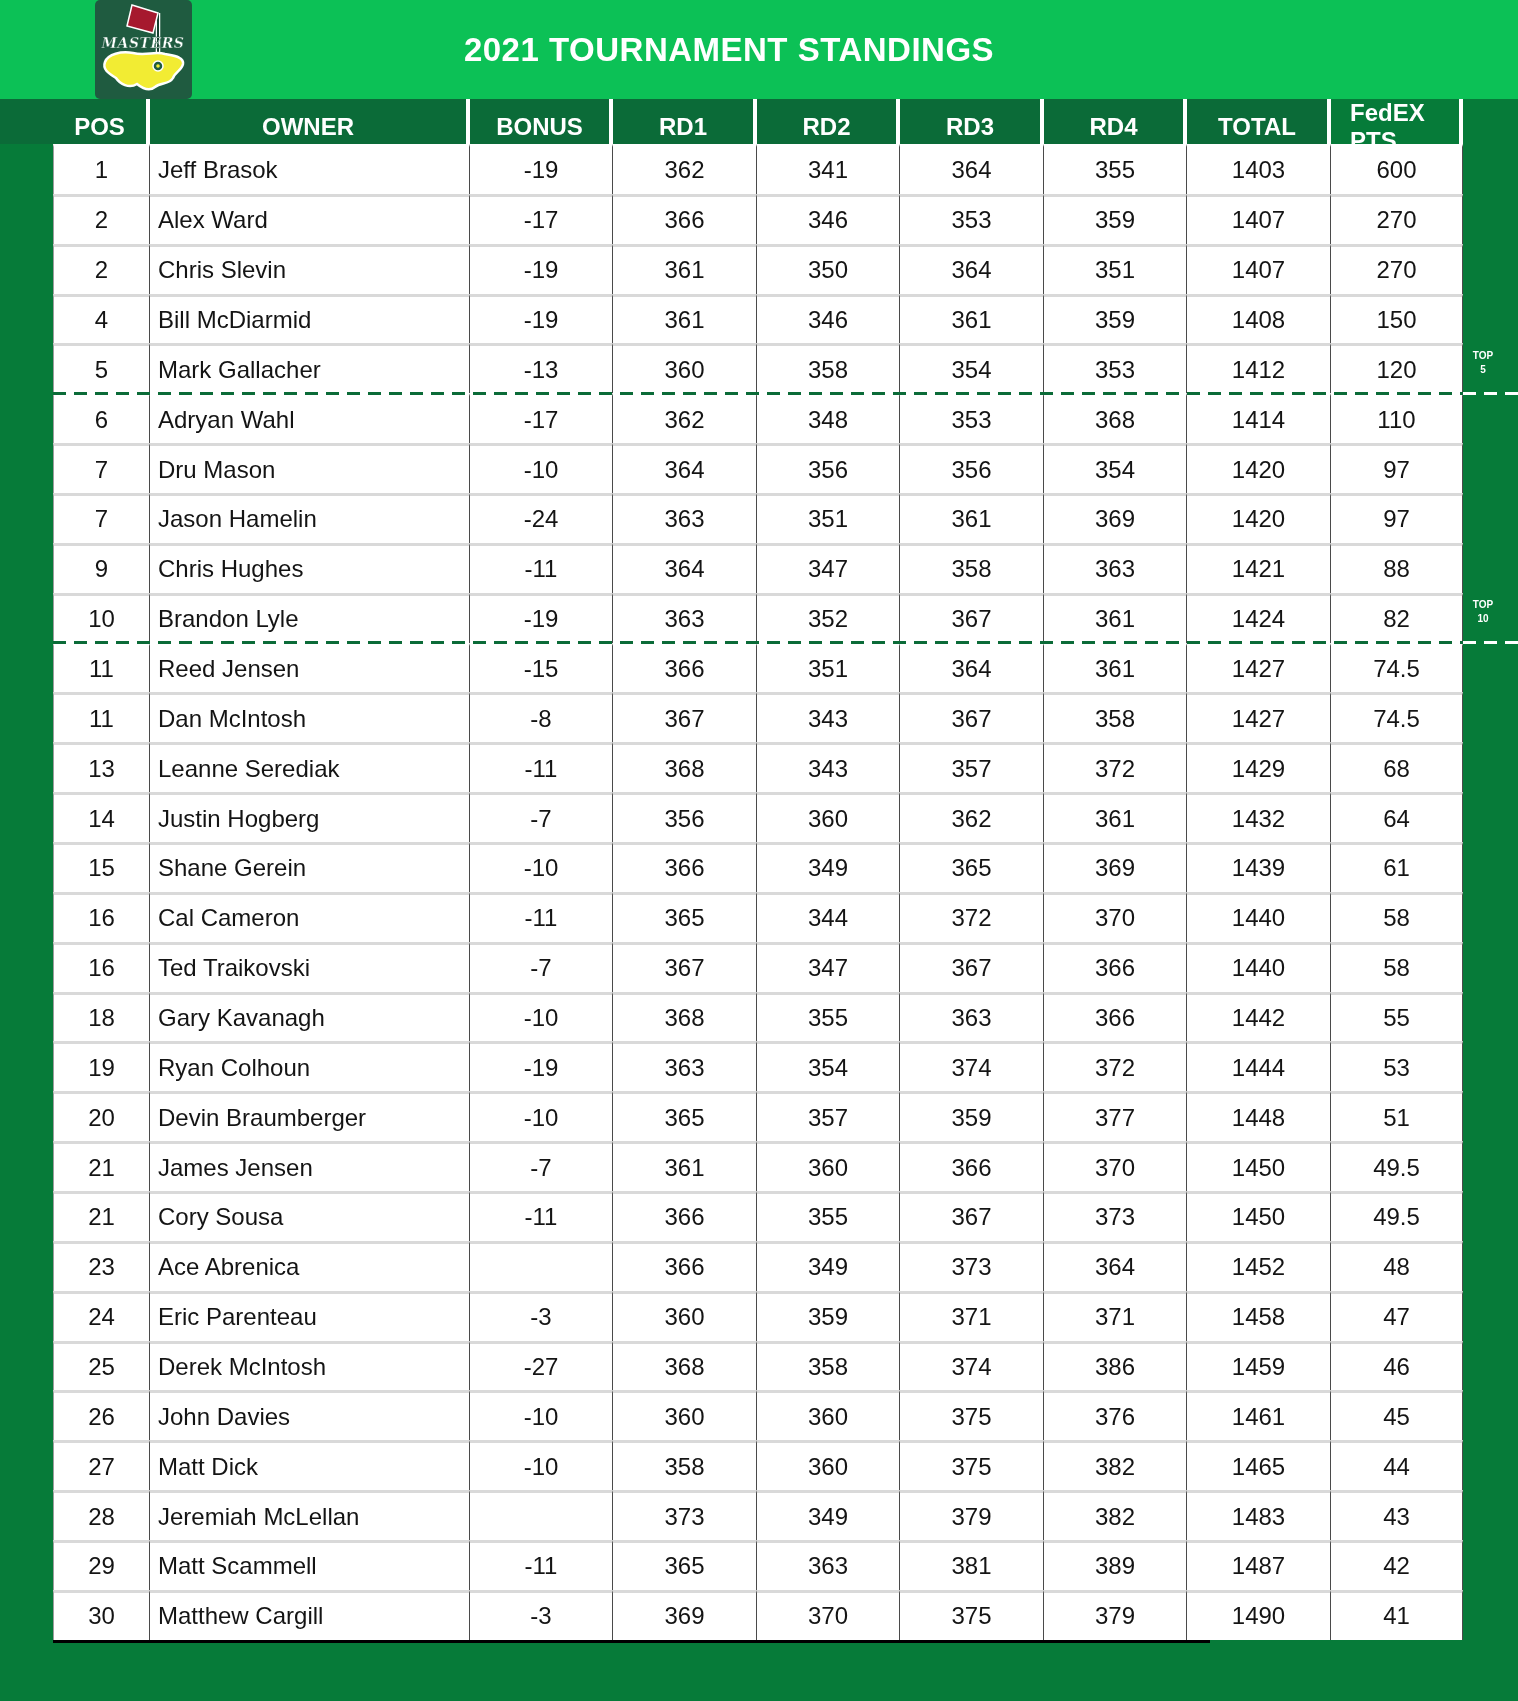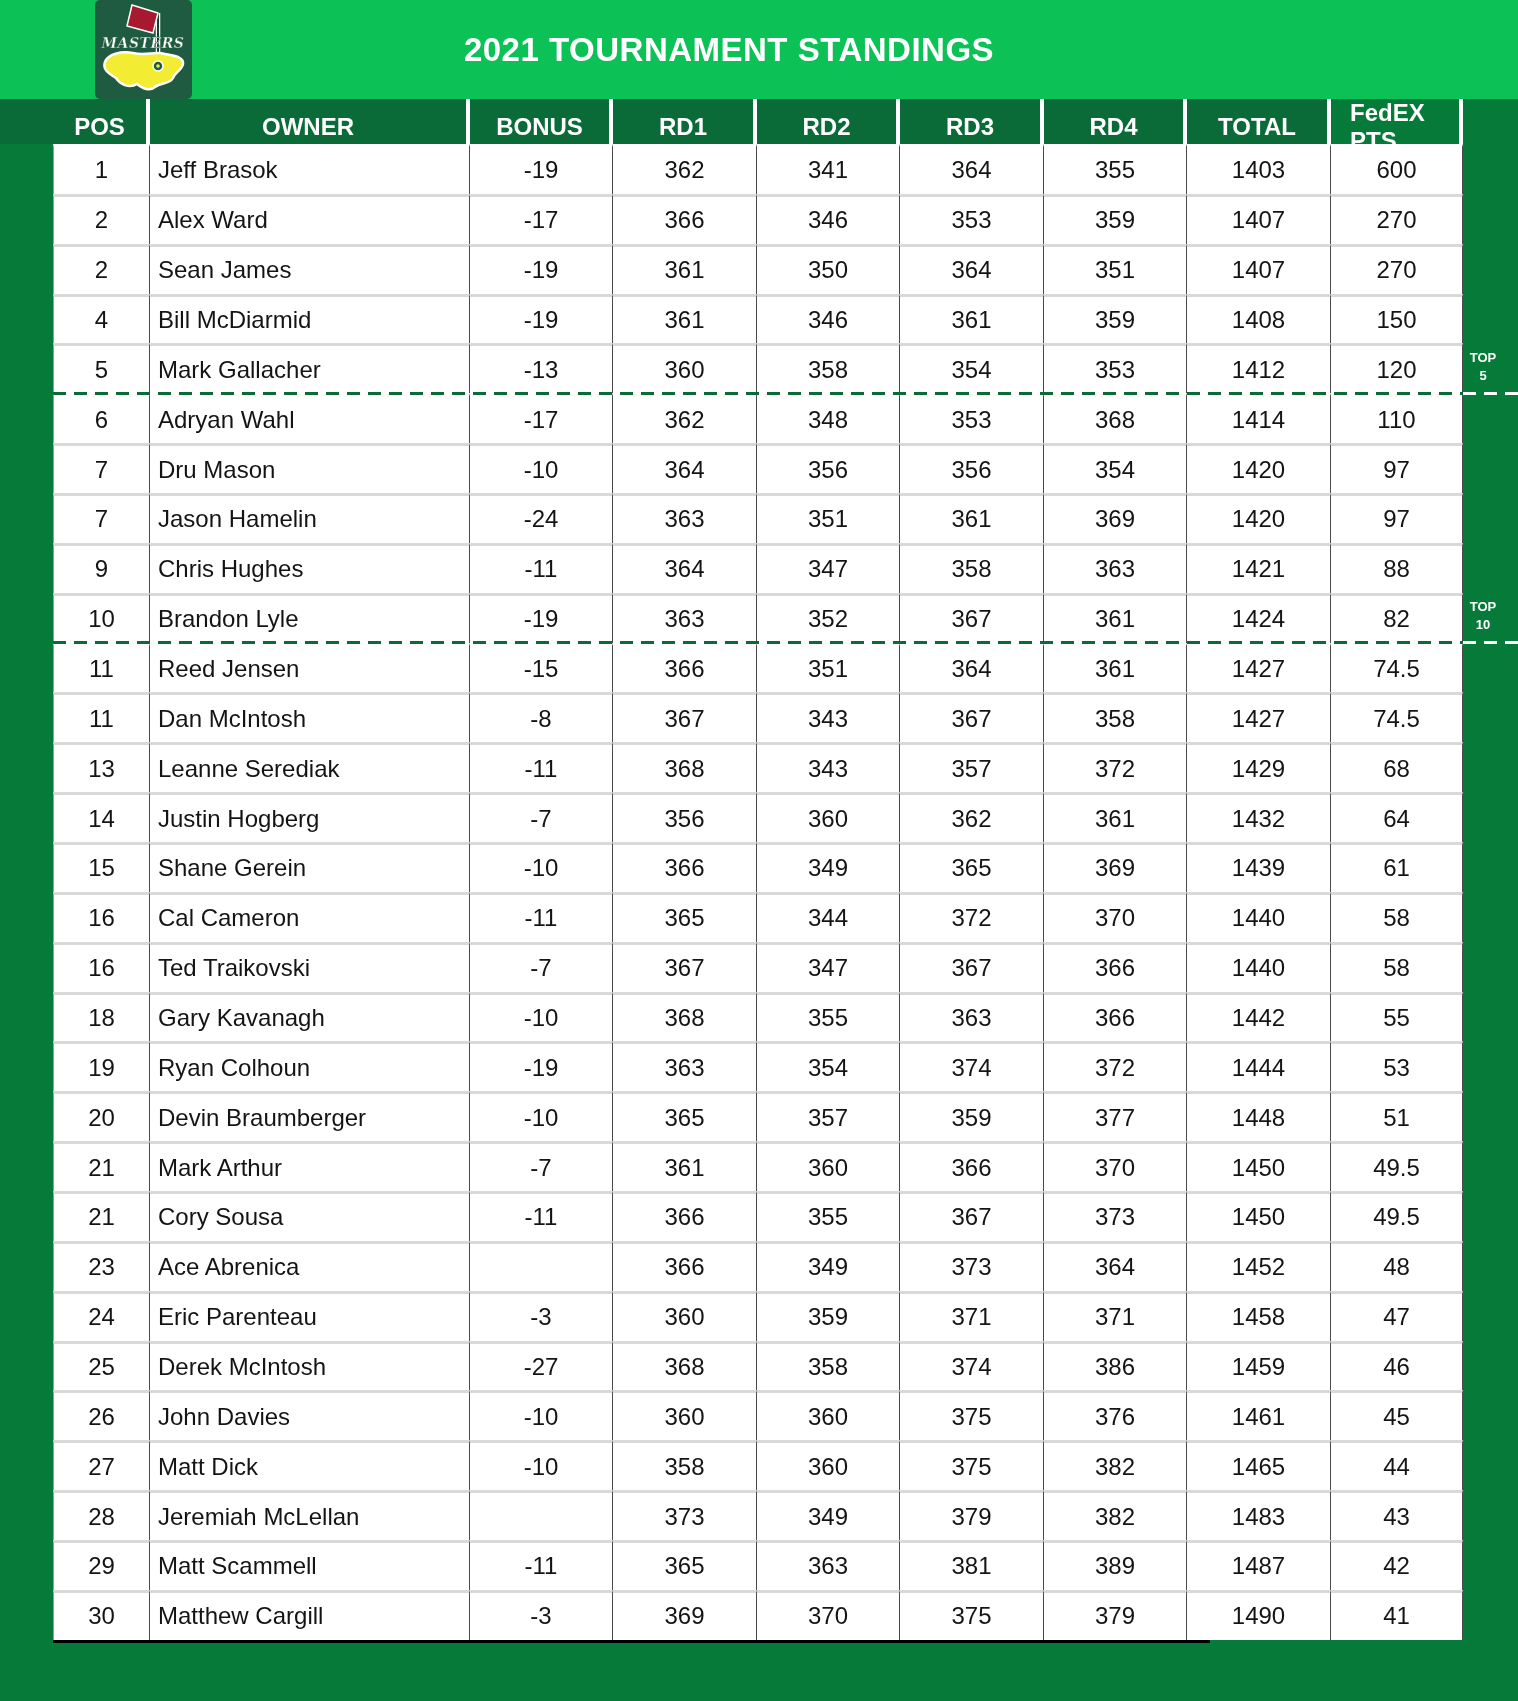--- a/index.html
+++ b/index.html
@@ -62,21 +62,21 @@
   .divider {
     position:absolute; left:53px; width:1410px; height:3px;
     background:repeating-linear-gradient(90deg,#0B6B38 0 13px, rgba(0,0,0,0) 13px 21px);
   }
   .divider-margin {
     position:absolute; left:1463px; width:55px; height:3px;
     background:repeating-linear-gradient(90deg,#ffffff 0 13px, rgba(0,0,0,0) 13px 21px);
   }
   .top-label {
     position:absolute; left:1463px; width:40px;
-    color:#ffffff; font-weight:bold; font-size:13px; line-height:1.35;
+    color:#ffffff; font-weight:bold; font-size:10px; line-height:1.35;
     text-align:center;
   }
   .top-label span { display:block; }
   
   .bottom-line {
     position:absolute; top:1640px; left:53px; width:1157px; height:3px;
     background:#000000;
   }
 </style>
 </head>
@@ -144,21 +144,21 @@
         <div class="cell rd2">346</div>
         <div class="cell rd3">353</div>
         <div class="cell rd4">359</div>
         <div class="cell total">1407</div>
         <div class="cell fedex">270</div>
         <div class="m-cell"></div>
       </div>
       <div class="row">
         <div class="m-cell"></div>
         <div class="cell pos">2</div>
-        <div class="cell owner">Sean James</div>
+        <div class="cell owner">Chris Slevin</div>
         <div class="cell bonus">-19</div>
         <div class="cell rd1">361</div>
         <div class="cell rd2">350</div>
         <div class="cell rd3">364</div>
         <div class="cell rd4">351</div>
         <div class="cell total">1407</div>
         <div class="cell fedex">270</div>
         <div class="m-cell"></div>
       </div>
       <div class="row">
@@ -378,21 +378,21 @@
         <div class="cell rd2">357</div>
         <div class="cell rd3">359</div>
         <div class="cell rd4">377</div>
         <div class="cell total">1448</div>
         <div class="cell fedex">51</div>
         <div class="m-cell"></div>
       </div>
       <div class="row">
         <div class="m-cell"></div>
         <div class="cell pos">21</div>
-        <div class="cell owner">Mark Arthur</div>
+        <div class="cell owner">James Jensen</div>
         <div class="cell bonus">-7</div>
         <div class="cell rd1">361</div>
         <div class="cell rd2">360</div>
         <div class="cell rd3">366</div>
         <div class="cell rd4">370</div>
         <div class="cell total">1450</div>
         <div class="cell fedex">49.5</div>
         <div class="m-cell"></div>
       </div>
       <div class="row">

